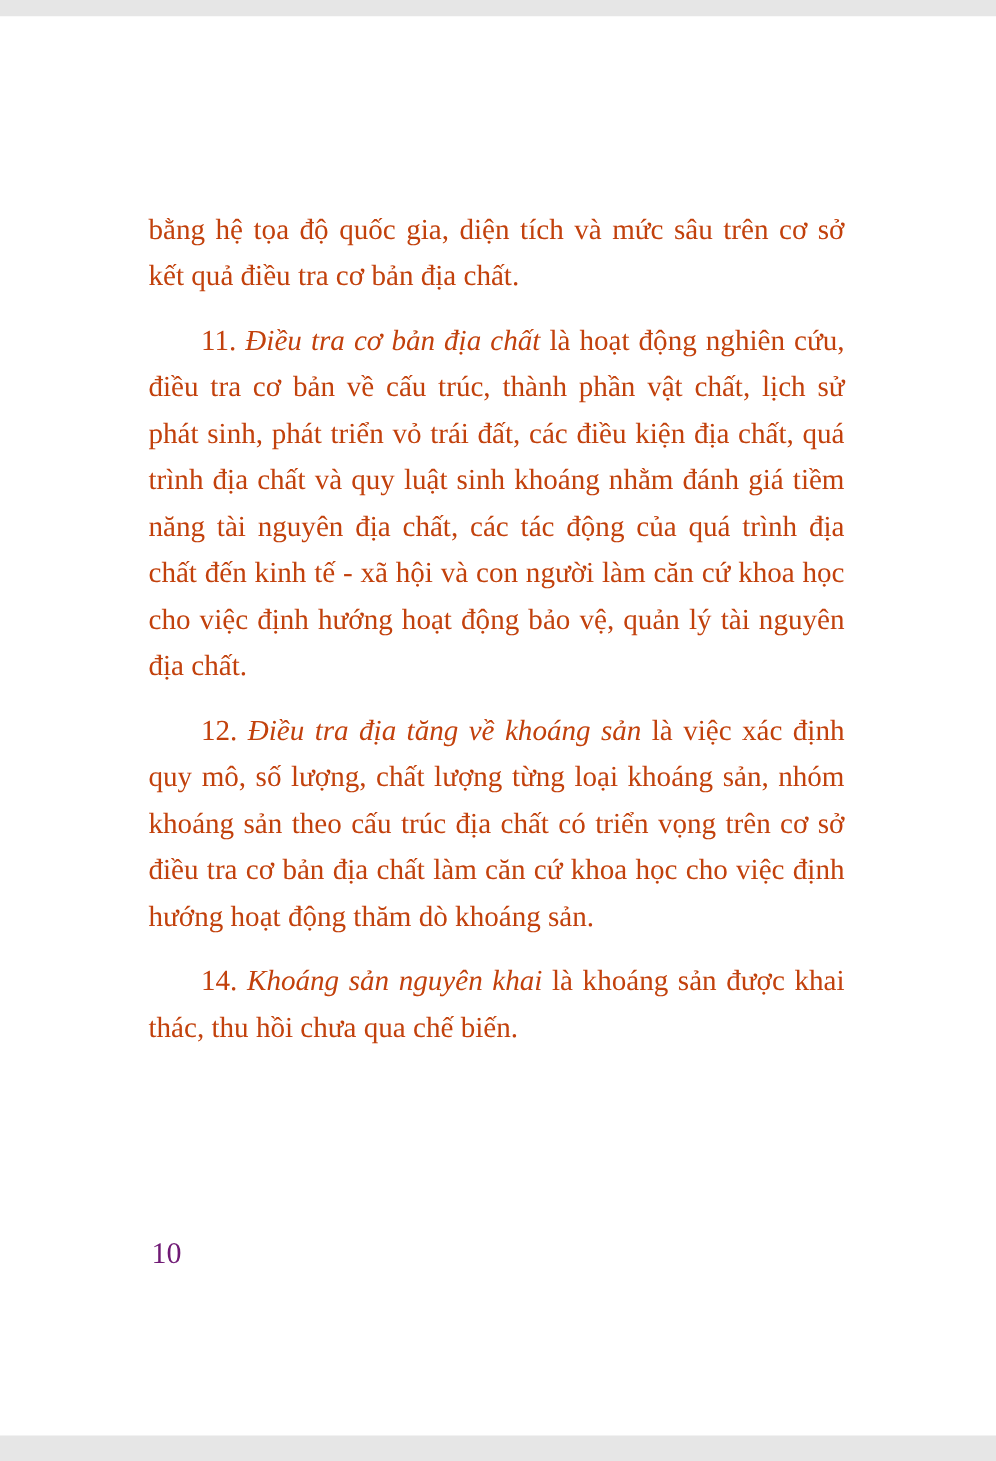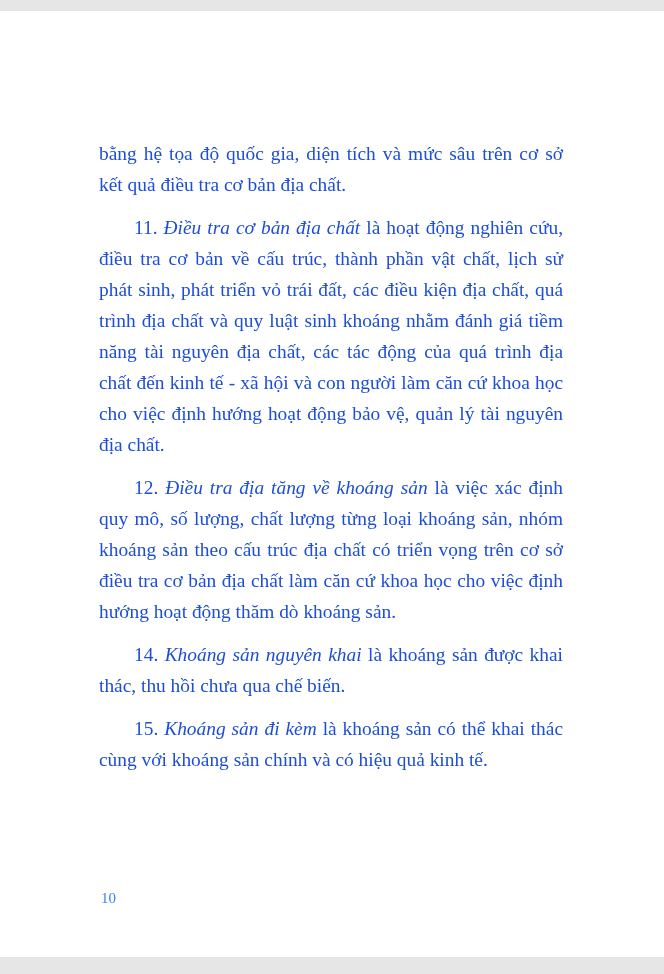--- a/index.html
+++ b/index.html
@@ -41,52 +41,51 @@
     left: 99px;
     top: 127px;
     width: 464px;
   }
   p.para {
     margin: 0;
     font-size: 19.4px;
     line-height: 31px;
     text-align: justify;
     text-justify: inter-word;
-    color: #1d4ed8;
+    color: #c2410c;
     hyphens: none;
     -webkit-hyphens: none;
   }
   p.para.indent {
     text-indent: 35px;
     margin-top: 12px;
   }
   p.para .term {
     font-style: italic;
   }
   .page-number {
     position: absolute;
     left: 101px;
-    top: 874px;
-    font-size: 15px;
+    top: 812px;
+    font-size: 20px;
     line-height: 26px;
-    color: #3b82f6;
+    color: #701a75;
   }
 </style>
 </head>
 <body>
 
 <div class="edge-band top"></div>
 
 <div class="page">
 
   <div class="text-column">
       <p class="para"><span>bằng hệ tọa độ quốc gia, diện tích và mức sâu trên cơ sở kết quả điều tra cơ bản địa chất.</span></p>
       <p class="para indent"><span>11. </span><span class="term">Điều tra cơ bản địa chất</span><span> là hoạt động nghiên cứu, điều tra cơ bản về cấu trúc, thành phần vật chất, lịch sử phát sinh, phát triển vỏ trái đất, các điều kiện địa chất, quá trình địa chất và quy luật sinh khoáng nhằm đánh giá tiềm năng tài nguyên địa chất, các tác động của quá trình địa chất đến kinh tế - xã hội và con người làm căn cứ khoa học cho việc định hướng hoạt động bảo vệ, quản lý tài nguyên địa chất.</span></p>
       <p class="para indent"><span>12. </span><span class="term">Điều tra địa tăng về khoáng sản</span><span> là việc xác định quy mô, số lượng, chất lượng từng loại khoáng sản, nhóm khoáng sản theo cấu trúc địa chất có triển vọng trên cơ sở điều tra cơ bản địa chất làm căn cứ khoa học cho việc định hướng hoạt động thăm dò khoáng sản.</span></p>
       <p class="para indent"><span>14. </span><span class="term">Khoáng sản nguyên khai</span><span> là khoáng sản được khai thác, thu hồi chưa qua chế biến.</span></p>
-      <p class="para indent"><span>15. </span><span class="term">Khoáng sản đi kèm</span><span> là khoáng sản có thể khai thác cùng với khoáng sản chính và có hiệu quả kinh tế.</span></p>
     </div>
 
   <div class="page-number">10</div>
 
 </div>
 
 <div class="edge-band bottom"></div>
 
 </body></html>

